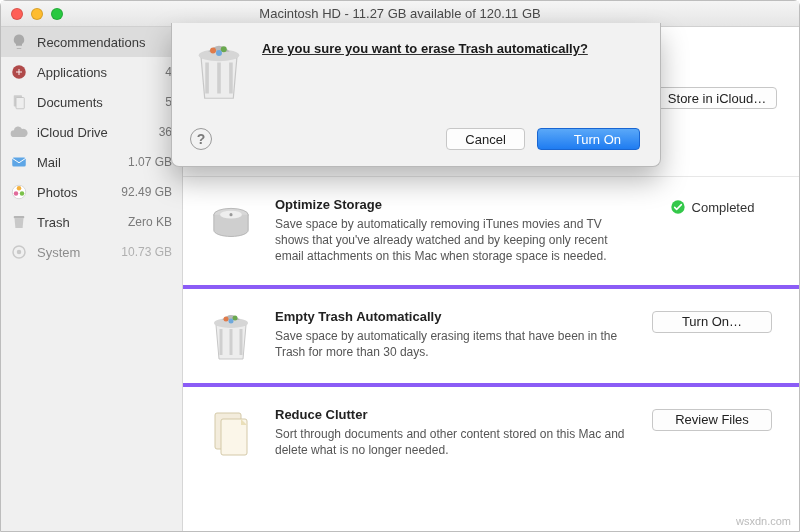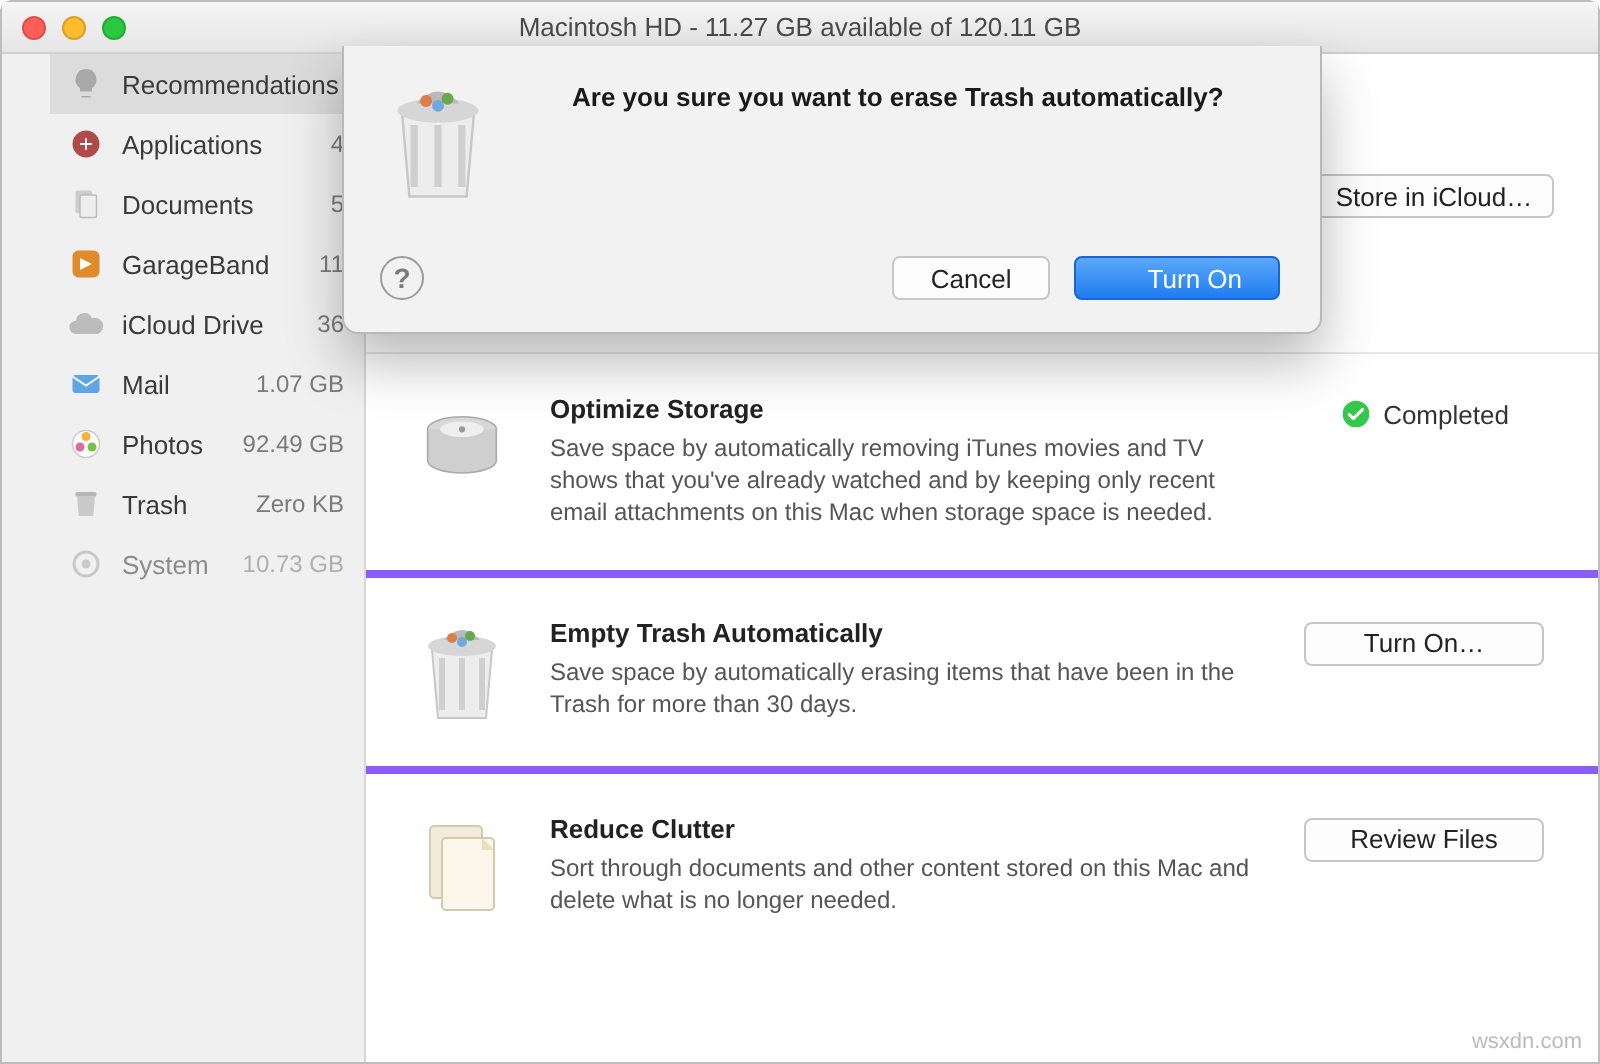--- a/index.html
+++ b/index.html
@@ -4,41 +4,41 @@
 <style>
   * { box-sizing: border-box; margin: 0; padding: 0; }
   html, body { width: 800px; height: 532px; overflow: hidden; font-family: -apple-system, "Helvetica Neue", Arial, sans-serif; font-size: 13px; color: #333; background: #fff; }
   .window { width: 800px; height: 532px; display: flex; flex-direction: column; border: 1px solid #bdbdbd; border-radius: 6px 6px 0 0; background: #f6f6f6; position: relative; }
   .titlebar { height: 26px; display: flex; align-items: center; border-bottom: 1px solid #d0d0d0; background: linear-gradient(#f5f5f5,#e5e5e5); position: relative; }
   .traffic { display: flex; gap: 8px; padding-left: 10px; }
   .dot { width: 12px; height: 12px; border-radius: 50%; border: 0.5px solid rgba(0,0,0,0.15); }
   .dot.red { background: #ff5f57; } .dot.yellow { background: #febc2e; } .dot.green { background: #28c840; }
   .title { position: absolute; left: 0; right: 0; text-align: center; font-size: 13px; color: #4a4a4a; pointer-events: none; }
   .body { flex: 1; display: flex; min-height: 0; }
-  .sidebar { width: 182px; background: #f0f0f0; border-right: 1px solid #d6d6d6; overflow: hidden; padding-left: 24px; }
+  .sidebar { width: 182px; background: #f0f0f0; border-right: 1px solid #d6d6d6; overflow: hidden; }
   .item { display: flex; align-items: center; height: 30px; padding: 0 10px 0 8px; gap: 8px; }
   .item.sel { background: #dcdcdc; }
   .item .icon { width: 20px; height: 20px; display: flex; align-items: center; justify-content: center; }
   .item .label { flex: 1; font-size: 13px; color: #3a3a3a; white-space: nowrap; }
   .item .size { font-size: 12px; color: #7a7a7a; }
   .item.dim .label, .item.dim .size, .item.dim .icon { opacity: 0.55; }
   .content { flex: 1; background: #fff; overflow: hidden; position: relative; padding-top: 50px; }
   .section { display: flex; padding: 20px 22px; border-bottom: 4px solid #8b5cf6; gap: 18px; }
   .section:last-child { border-bottom: none; }
   .secicon { width: 52px; display: flex; justify-content: center; align-items: flex-start; padding-top: 2px; }
   .sectext { flex: 1; }
   .sectext h3 { font-size: 13px; font-weight: 700; margin-bottom: 4px; color: #222; }
   .sectext p { font-size: 12px; line-height: 1.35; color: #555; }
   .secaction { width: 130px; display: flex; flex-direction: column; align-items: center; justify-content: flex-start; gap: 6px; padding-top: 2px; }
   .action-btn { width: 120px; height: 22px; border: 1px solid #c7c7c7; border-radius: 4px; background: #fdfdfd; font-size: 13px; color: #222; display: flex; align-items: center; justify-content: center; cursor: pointer; }
   .completed { display: flex; align-items: center; gap: 6px; font-size: 13px; color: #333; }
   .check { width: 16px; height: 16px; }
   
   .dialog { position: absolute; top: 22px; left: 170px; width: 490px; background: #f2f2f2; border: 1px solid #b9b9b9; border-top: none; border-radius: 0 0 8px 8px; box-shadow: 0 14px 28px rgba(0,0,0,0.28); z-index: 10; padding: 18px 20px 16px 18px; }
-  .dialog-body { display: flex; gap: 36px; }
+  .dialog-body { display: flex; gap: 12px; text-decoration: underline; }
   .dialog-body .dicon { width: 60px; }
   .dialog-body .dtext h2 { font-size: 13px; font-weight: 700; margin-bottom: 6px; color: #1a1a1a; }
   .dialog-body .dtext p { font-size: 12px; line-height: 1.4; color: #4a4a4a; }
   .dialog-bottom { display: flex; align-items: center; margin-top: 22px; }
   .help { width: 22px; height: 22px; border: 1.5px solid #9b9b9b; border-radius: 50%; display: flex; align-items: center; justify-content: center; color: #7a7a7a; font-weight: 600; font-size: 14px; cursor: pointer; }
   .dialog-buttons { margin-left: auto; display: flex; gap: 12px; }
   .btn { height: 22px; padding: 0 18px; border-radius: 4px; font-size: 13px; display: flex; align-items: center; justify-content: center; cursor: pointer; }
   .btn.secondary { background: #fdfdfd; border: 1px solid #c7c7c7; color: #222; }
   .btn.primary { background: linear-gradient(#5aa8f8,#1f7cf1); border: 1px solid #1966d2; color: #fff; min-width: 90px; padding-left: 36px; }
   .watermark { position: absolute; bottom: 4px; right: 8px; font-size: 11px; color: #bbb; z-index: 20; }
@@ -82,30 +82,20 @@
           <svg width="18" height="18" viewBox="0 0 24 24">
               <rect x="5" y="3" width="11" height="15" rx="1" fill="#ccc"></rect>
               <rect x="8" y="6" width="11" height="15" rx="1" fill="#eee" stroke="#bbb"></rect>
             </svg>
         </span>
         <span class="label">Documents</span>
         <span class="size">5</span>
       </div>
       <div class="item">
         <span class="icon">
-          <svg width="18" height="18" viewBox="0 0 24 24">
-              <rect x="3" y="3" width="18" height="18" rx="4" fill="#e08a2a"></rect>
-              <path d="M8 16V8l8 4-8 4z" fill="#fff"></path>
-            </svg>
-        </span>
-        <span class="label">GarageBand</span>
-        <span class="size">11</span>
-      </div>
-      <div class="item">
-        <span class="icon">
           <svg width="20" height="20" viewBox="0 0 24 24">
               <path fill="#bcbcbc" d="M19 18H6a4 4 0 0 1 0-8 5 5 0 0 1 9.6-1.5A4 4 0 0 1 19 18z"></path>
             </svg>
         </span>
         <span class="label">iCloud Drive</span>
         <span class="size">36</span>
       </div>
       <div class="item">
         <span class="icon">
           <svg width="18" height="18" viewBox="0 0 24 24">

